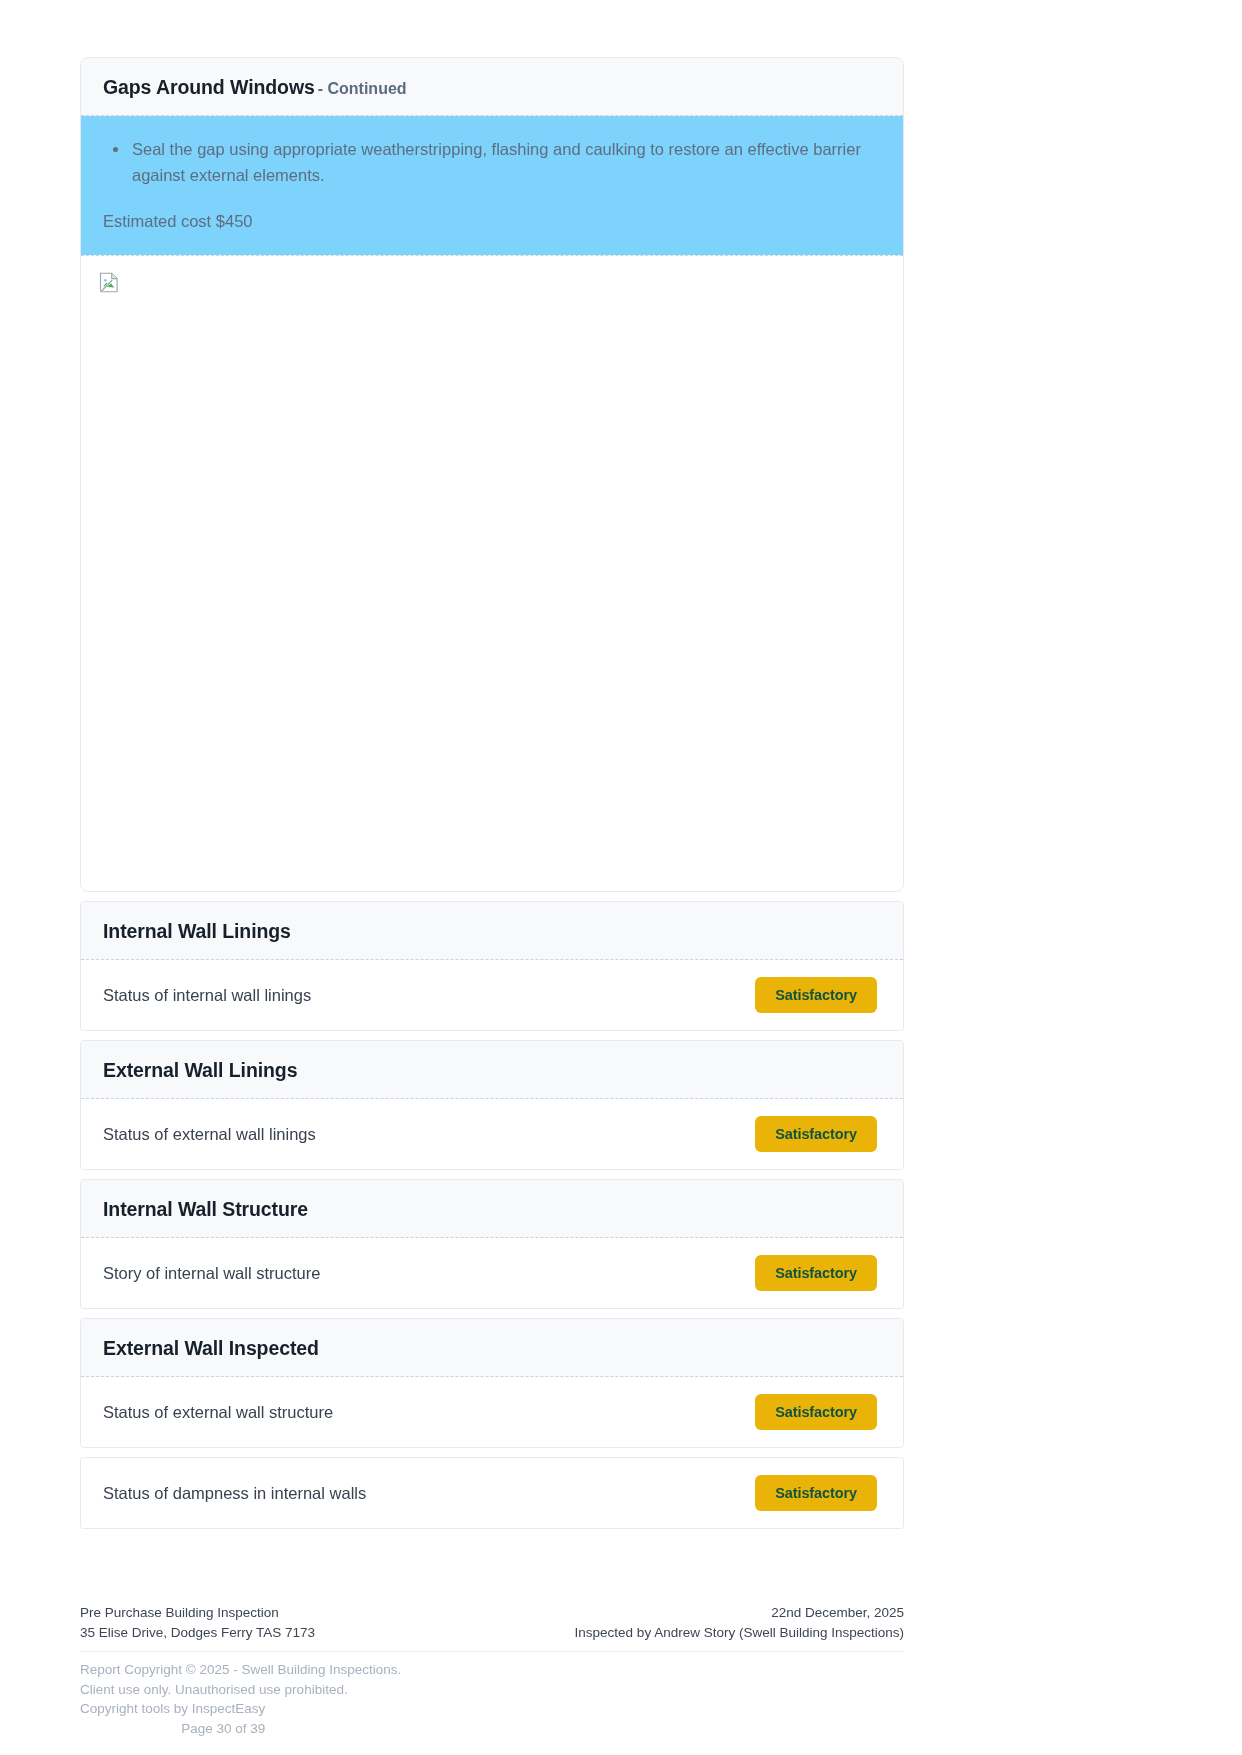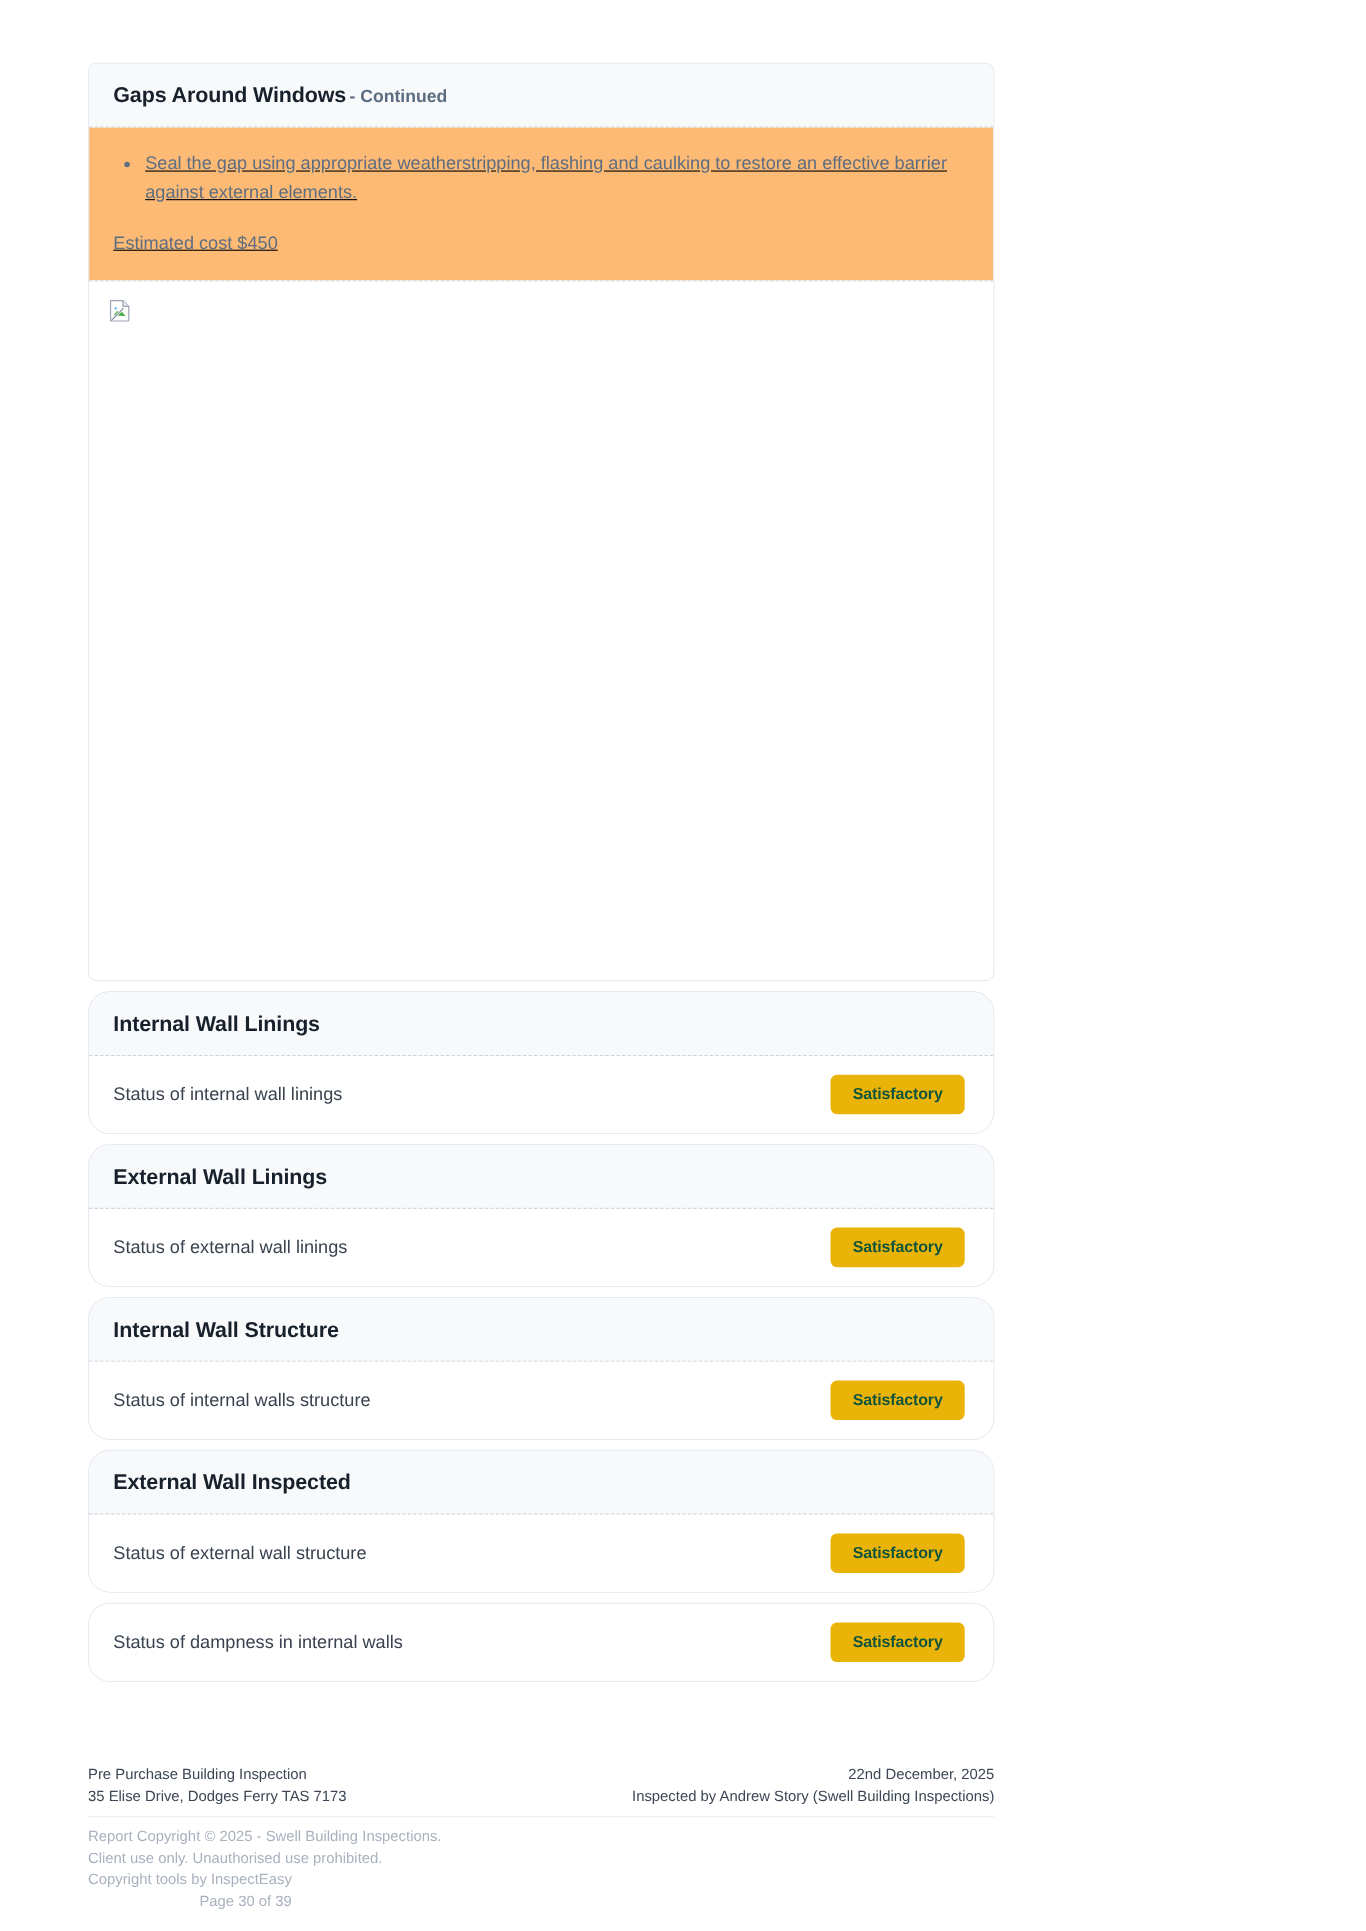--- a/index.html
+++ b/index.html
@@ -15,21 +15,21 @@
     position: relative;
     width: 984px;
     height: 1755px;
     background: #ffffff;
     padding: 57px 80px 0 80px;
   }
 
   
   .card {
     border: 1px solid #e6e9ef;
-    border-radius: 20px;
+    border-radius: 4px;
     background: #ffffff;
     overflow: hidden;
   }
 
   .card + .card { margin-top: 9px; }
 
   .card-header {
     background: #f7f9fb;
     padding: 18px 22px 16px 22px;
     border-bottom: 1px dashed #ccd3de;
@@ -45,23 +45,22 @@
 
   .card-title-suffix {
     font-size: 16px;
     font-weight: bold;
     color: #5b6b80;
     display: inline;
     margin-left: 3px;
   }
 
   .card-body {
-    background: #fdba74;
+    background: #7dd3fc;
     padding: 20px 22px 22px 22px;
-    text-decoration: underline;
   }
 
   
   .rec-card { border-radius: 8px; }
 
   .bullet-list {
     list-style: none;
     margin: 0 0 0 4px;
     padding: 0;
   }
@@ -224,21 +223,21 @@
       <span class="status-label">Status of external wall linings</span>
       <span class="badge">Satisfactory</span>
     </div>
   </div>
 
   <div class="card">
     <div class="card-header">
       <span class="card-title">Internal Wall Structure</span>
     </div>
     <div class="status-row">
-      <span class="status-label">Status of internal walls structure</span>
+      <span class="status-label">Story of internal wall structure</span>
       <span class="badge">Satisfactory</span>
     </div>
   </div>
 
   <div class="card">
     <div class="card-header">
       <span class="card-title">External Wall Inspected</span>
     </div>
     <div class="status-row">
       <span class="status-label">Status of external wall structure</span>

